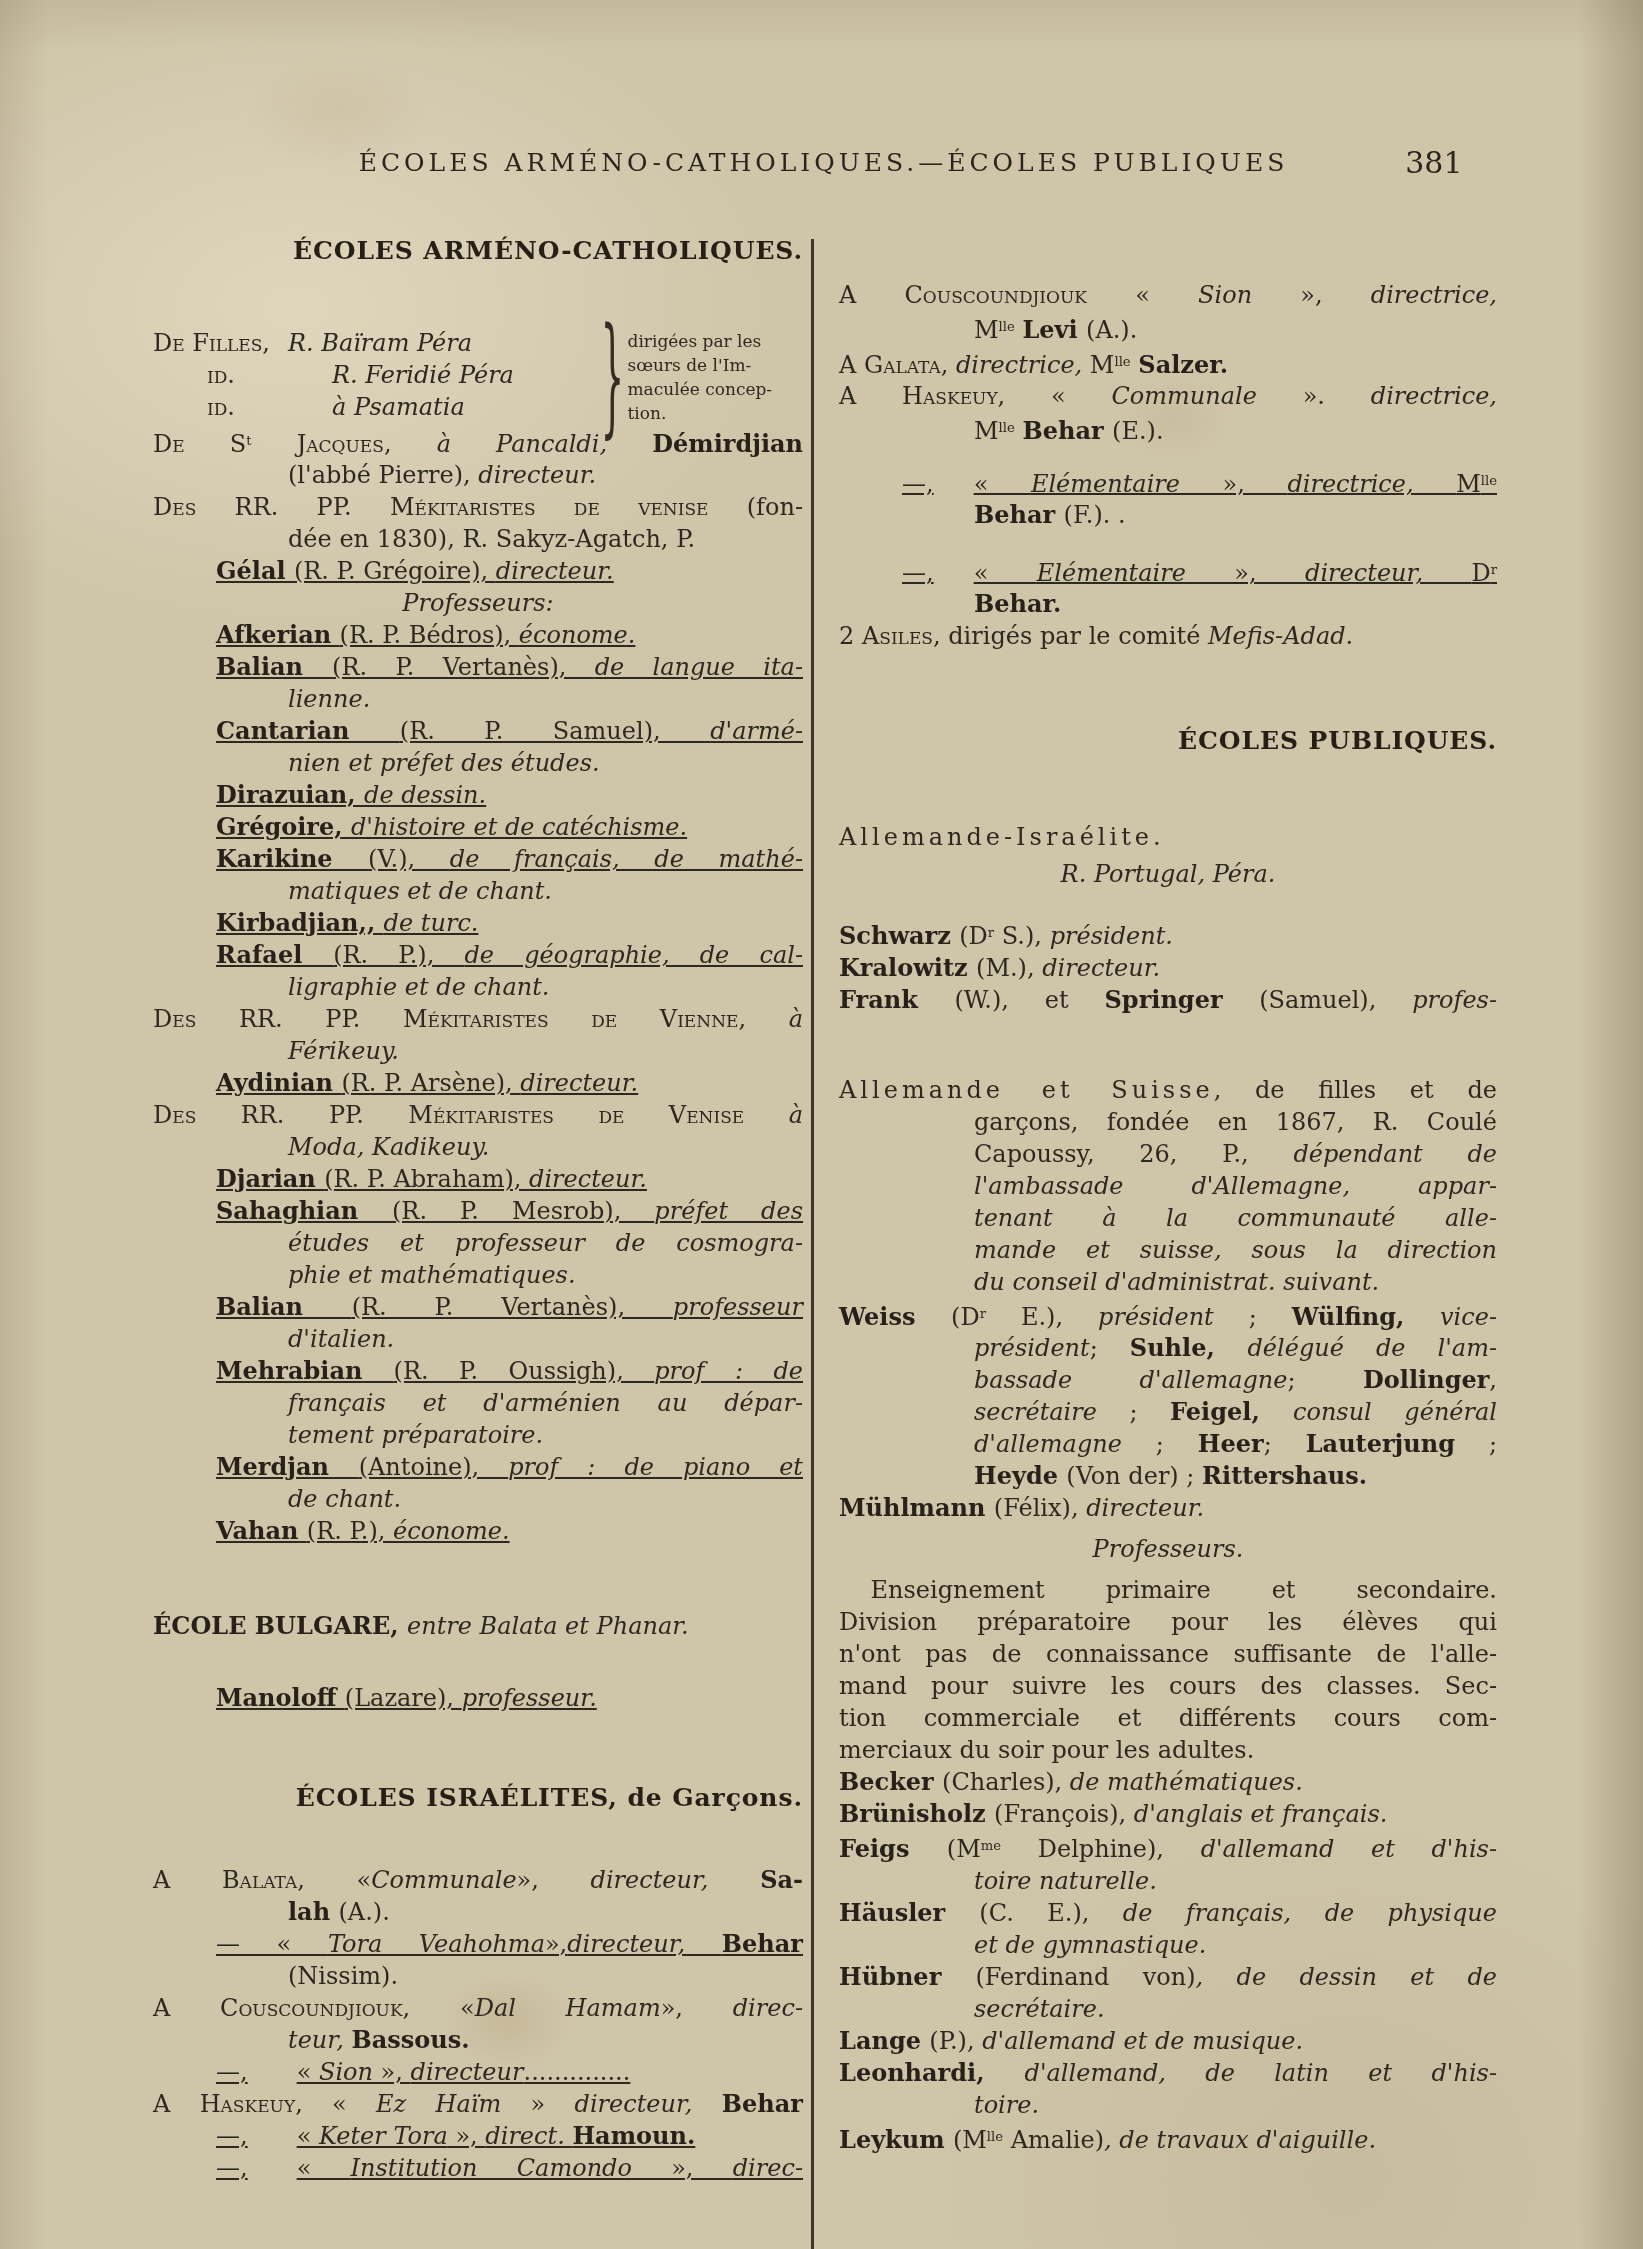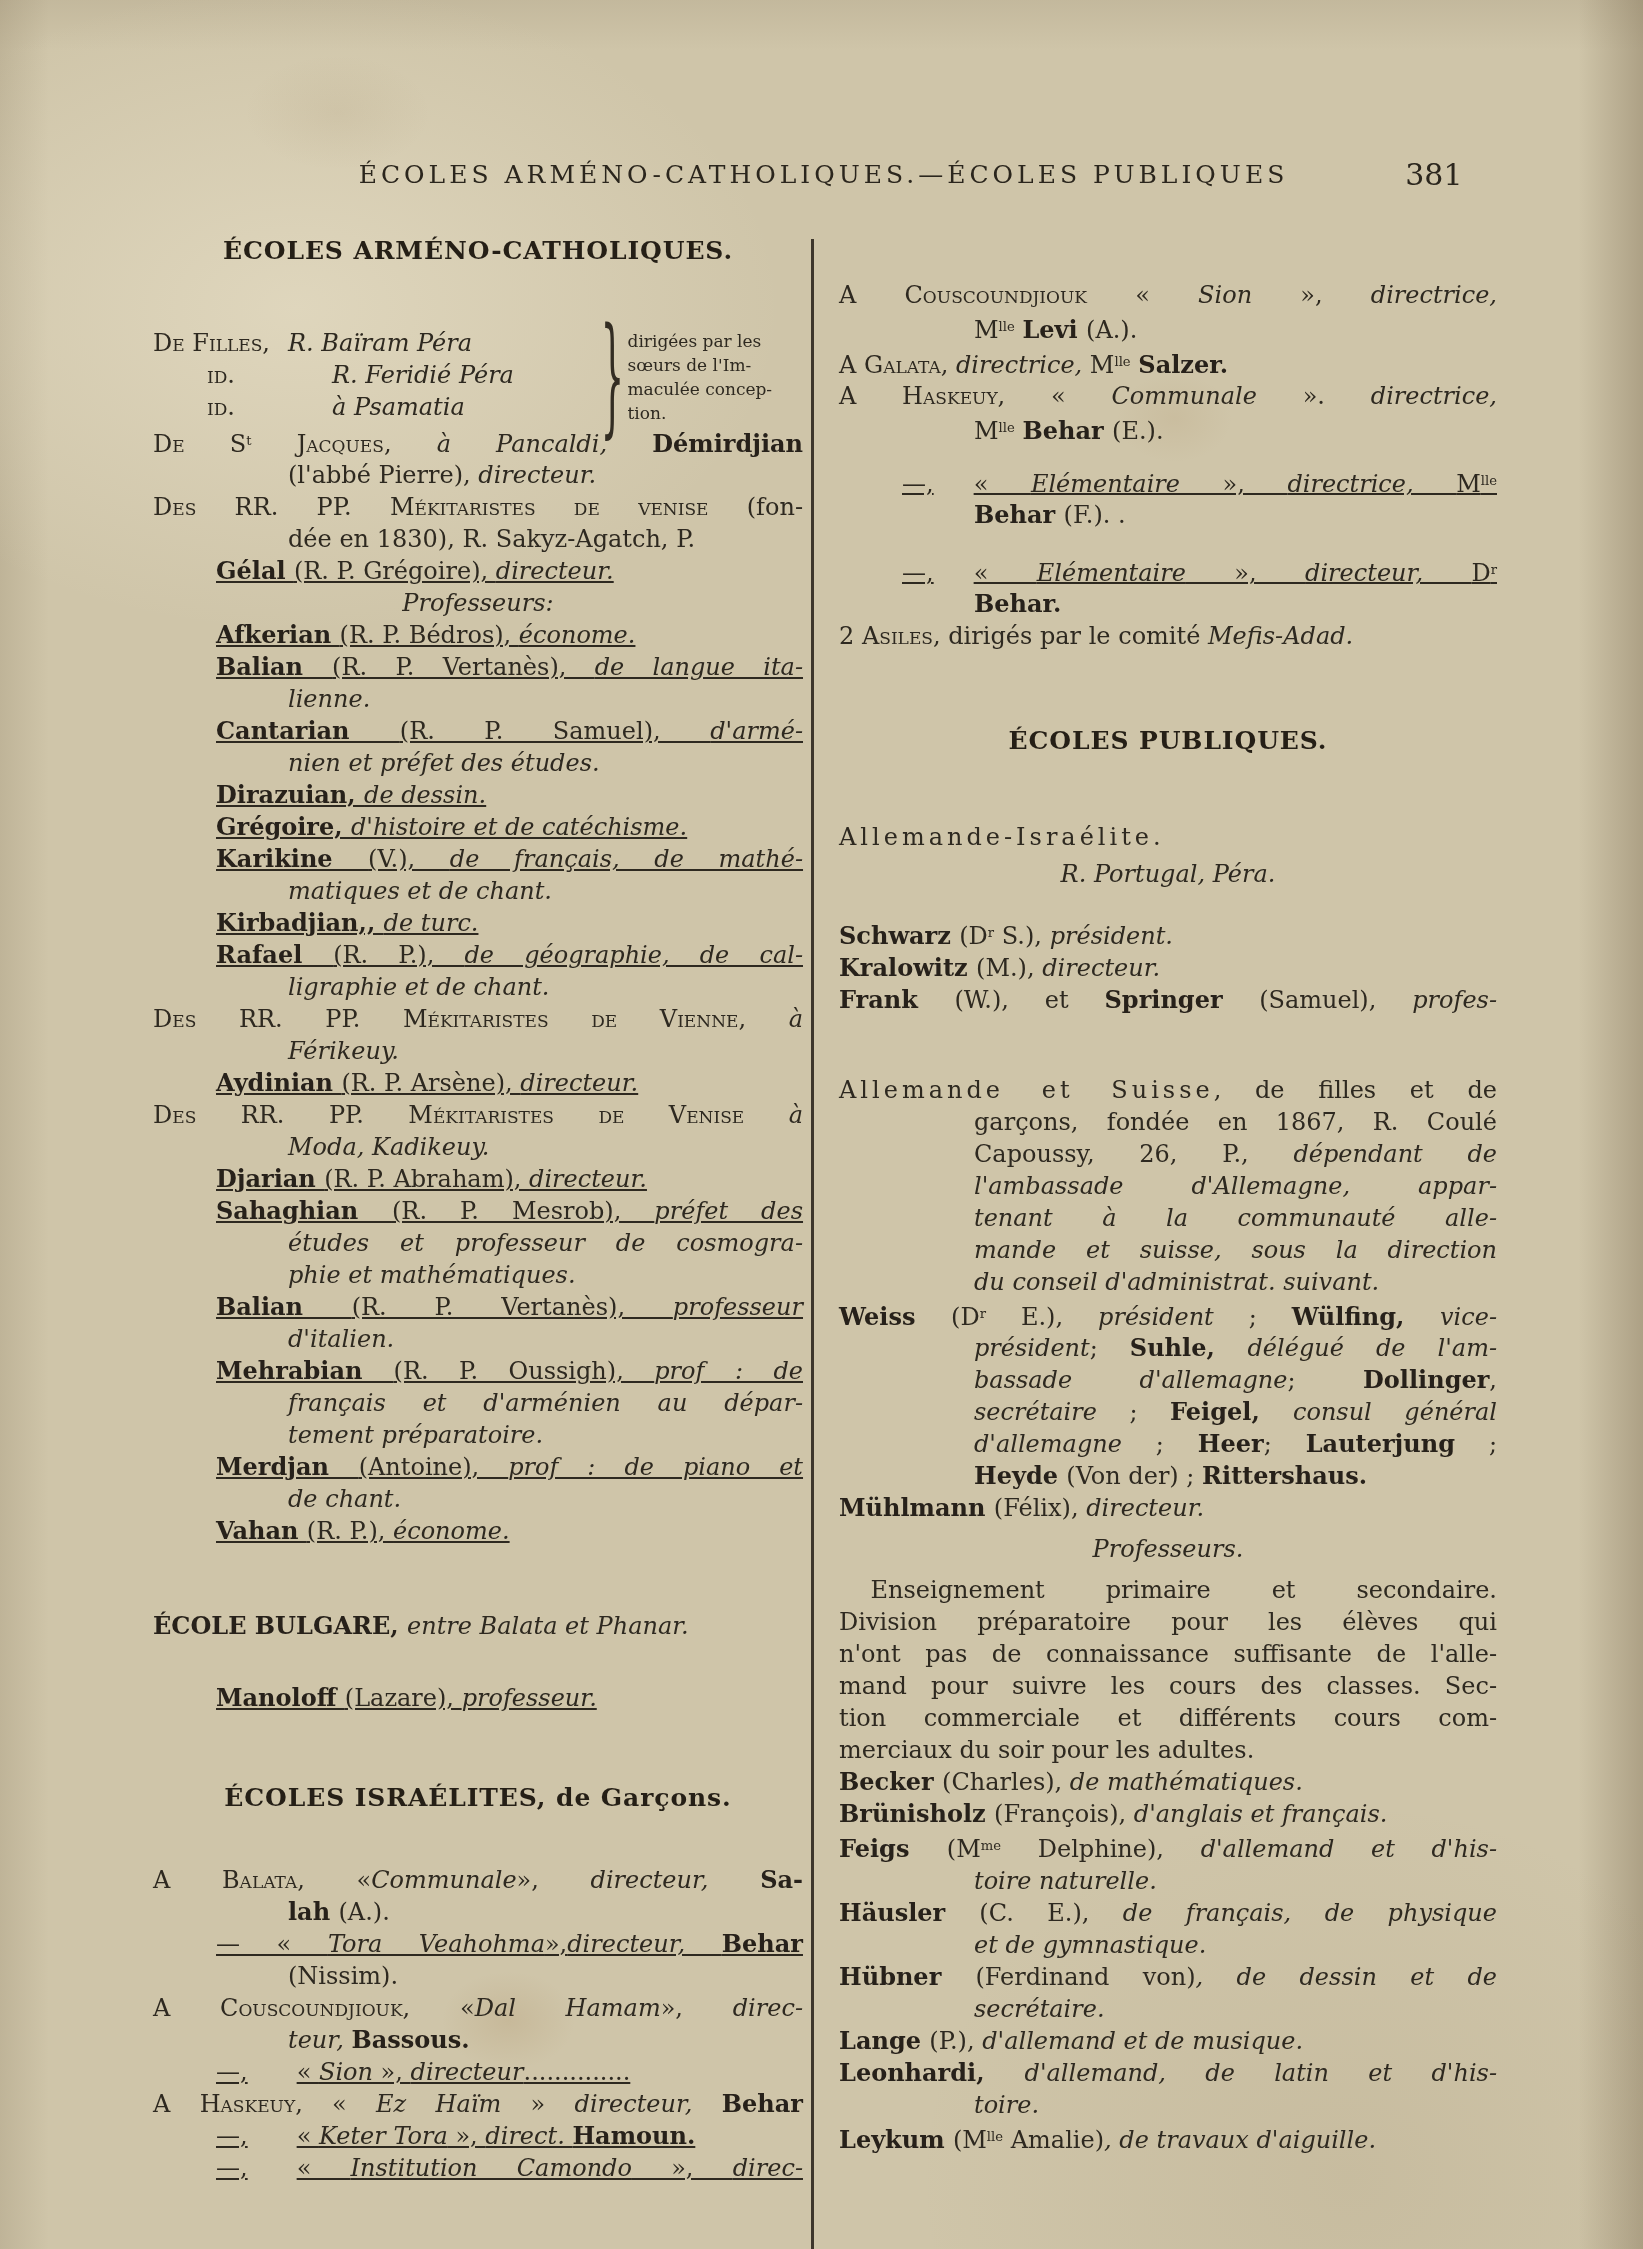--- a/index.html
+++ b/index.html
@@ -9,31 +9,31 @@
     background:
       radial-gradient(ellipse 810px 540px at 18% 12%, rgba(236,228,205,.55), rgba(0,0,0,0) 60%),
       radial-gradient(ellipse 720px 630px at 82% 85%, rgba(130,108,72,.10), rgba(0,0,0,0) 60%),
       linear-gradient(to left, rgba(92,74,48,.30), rgba(92,74,48,0) 4%),
       linear-gradient(to right, rgba(92,74,48,.14), rgba(92,74,48,0) 3%),
       linear-gradient(to top, rgba(92,74,48,.16), rgba(92,74,48,0) 3%),
       linear-gradient(to bottom, rgba(92,74,48,.10), rgba(92,74,48,0) 2%),
       #cfc5a9;
   }
   .stain{position:absolute;border-radius:50%;pointer-events:none;}
-  .running-head{position:absolute;top:148px;left:153px;right:150px;height:36px;margin-top:12px;}
+  .running-head{position:absolute;top:148px;left:153px;right:150px;height:36px;}
   .rh-title{display:block;text-align:center;font-size:25px;letter-spacing:4px;
     font-variant:small-caps;text-transform:uppercase;color:#2b261d;}
   .rh-page{position:absolute;right:31.5px;top:-2.7px;font-size:30px;color:#2b261d;}
   .columns{position:absolute;top:234px;left:153px;}
   .col{position:absolute;top:0;}
   .col-left{left:0;width:650px;}
   .col-right{left:686px;width:658px;}
   .divider{position:absolute;left:658px;top:4.5px;width:2.7px;height:2065px;background:#3e372c;}
   .ln{font-size:24px;line-height:32px;white-space:normal;}
-  .hd{font-weight:bold;font-size:25px;line-height:34px;text-align:center;letter-spacing:0.9px;color:#251f16;}
+  .hd{font-weight:bold;font-size:25px;line-height:34px;text-align:right;letter-spacing:0.9px;color:#251f16;}
   .ind1{padding-left:63px;text-decoration:underline;}
   .ind2{padding-left:135px;}
   .fi{padding-left:31.5px;}
   .ctr{text-align:center;}
   .j{text-align:justify;text-align-last:justify;}
   .it{font-style:italic;}
   .bd{font-weight:bold;color:#27211a;}
   .sc{font-variant:small-caps;}
   .sp{letter-spacing:4px;}
   .sup{font-size:55%;vertical-align:0.5em;}

